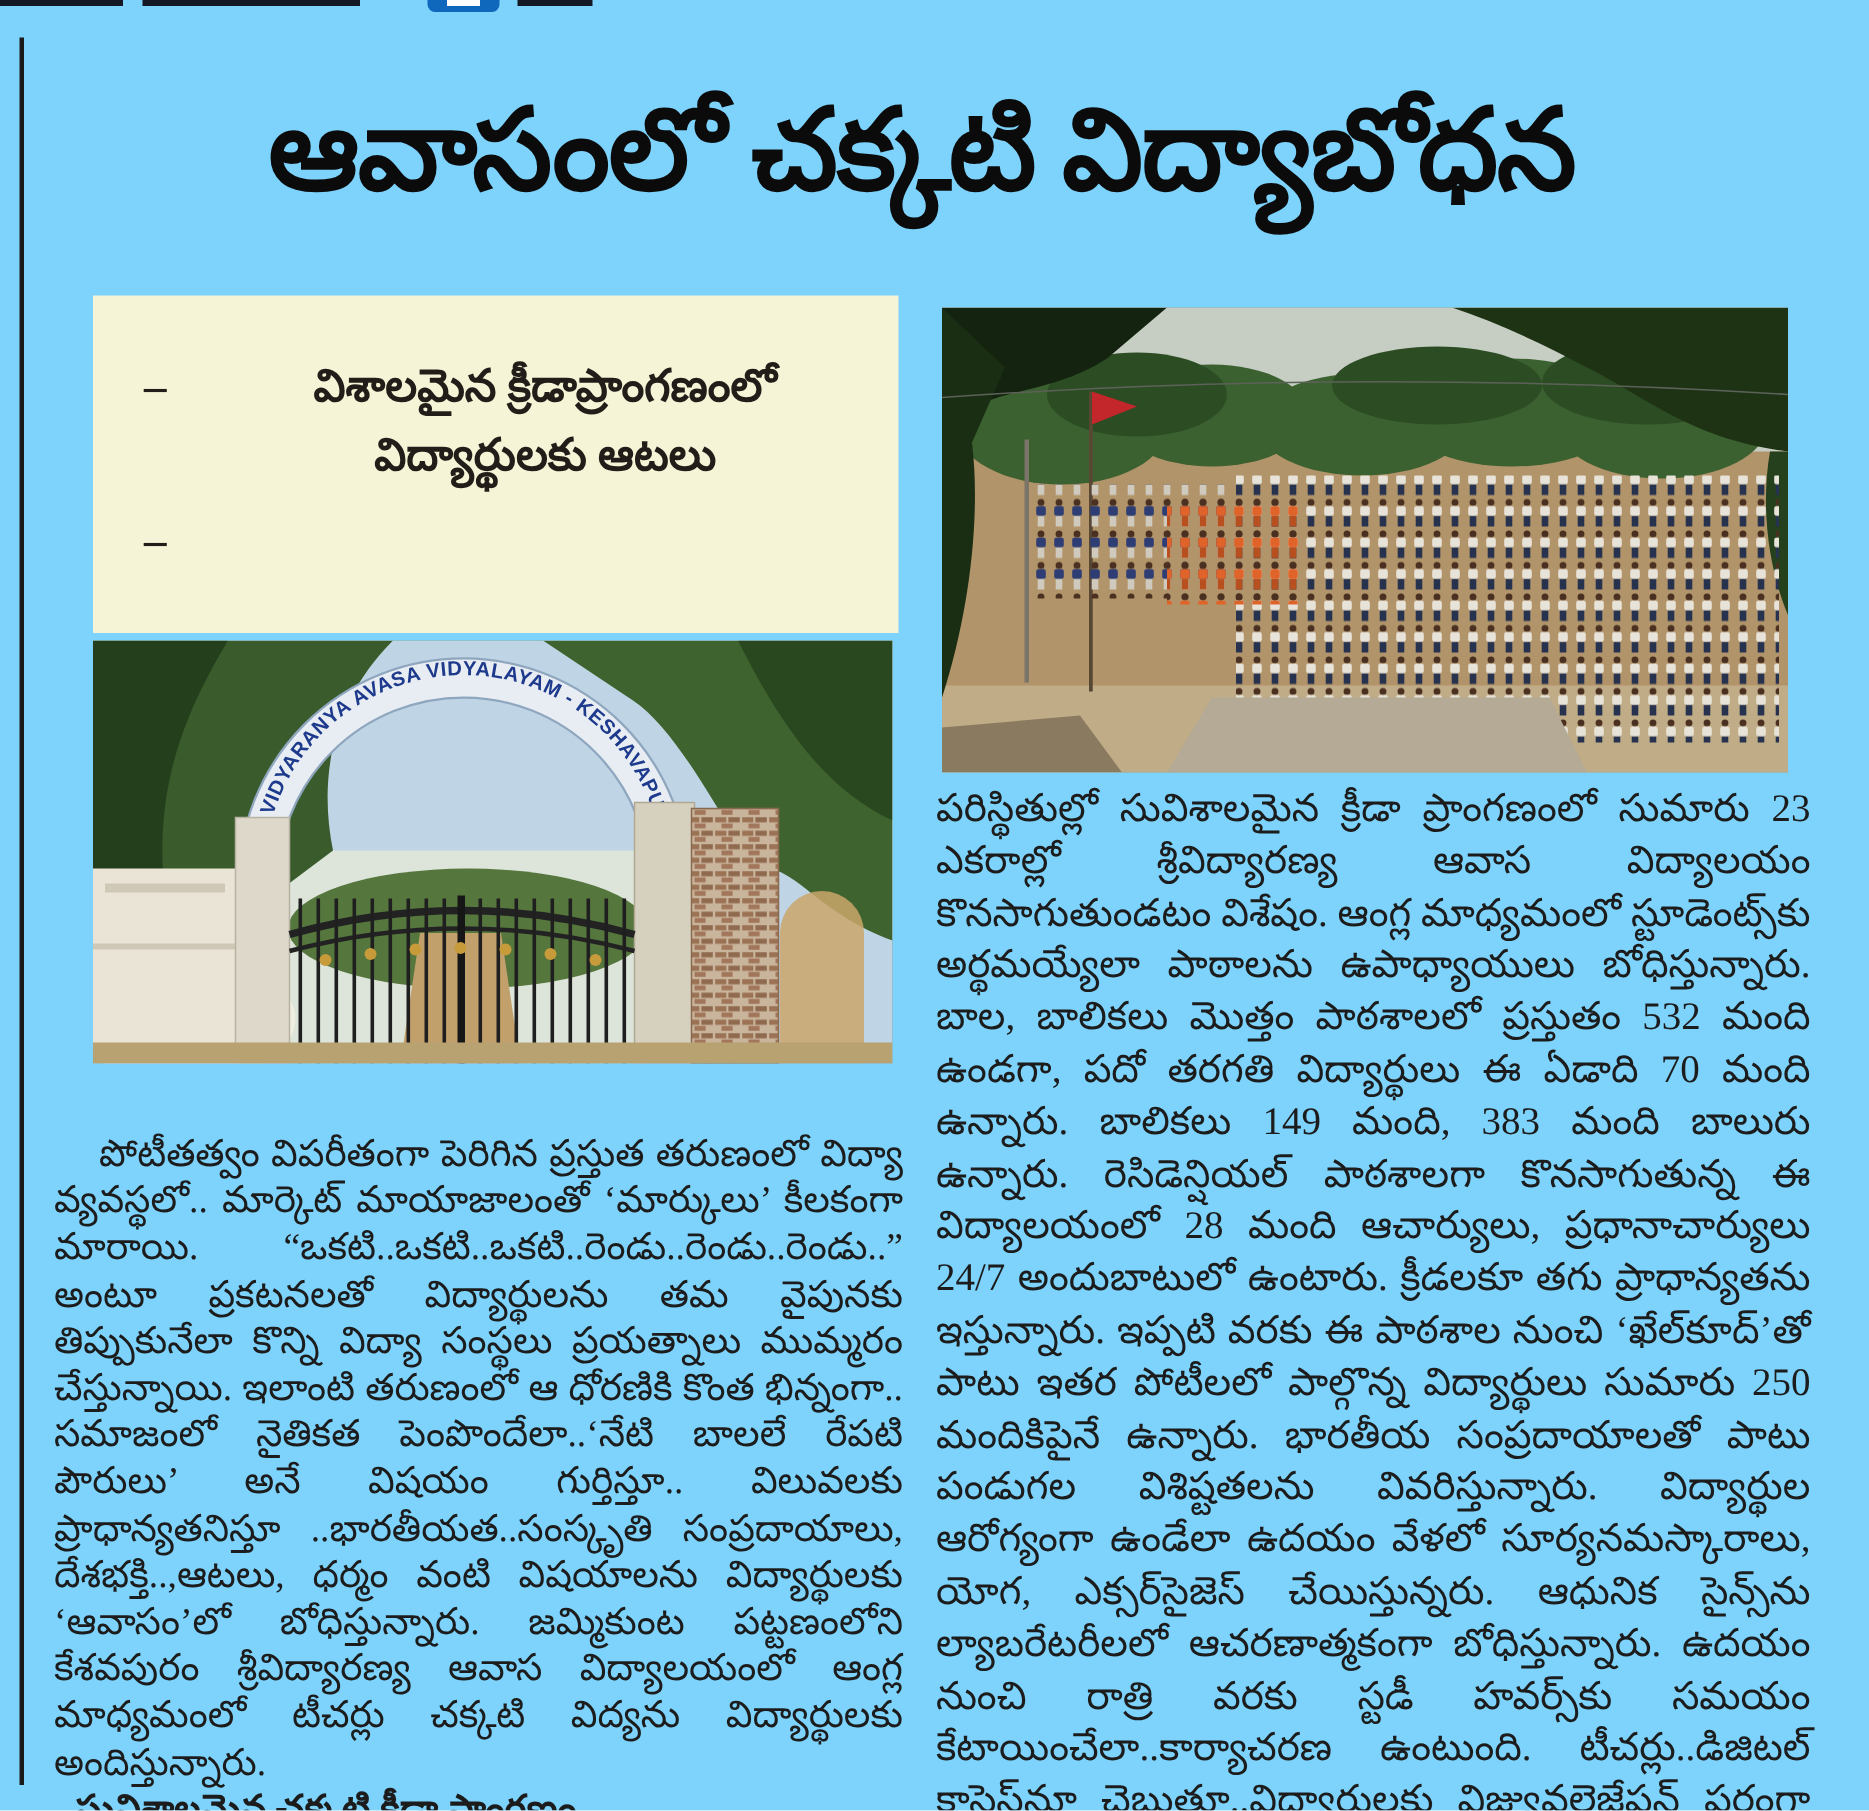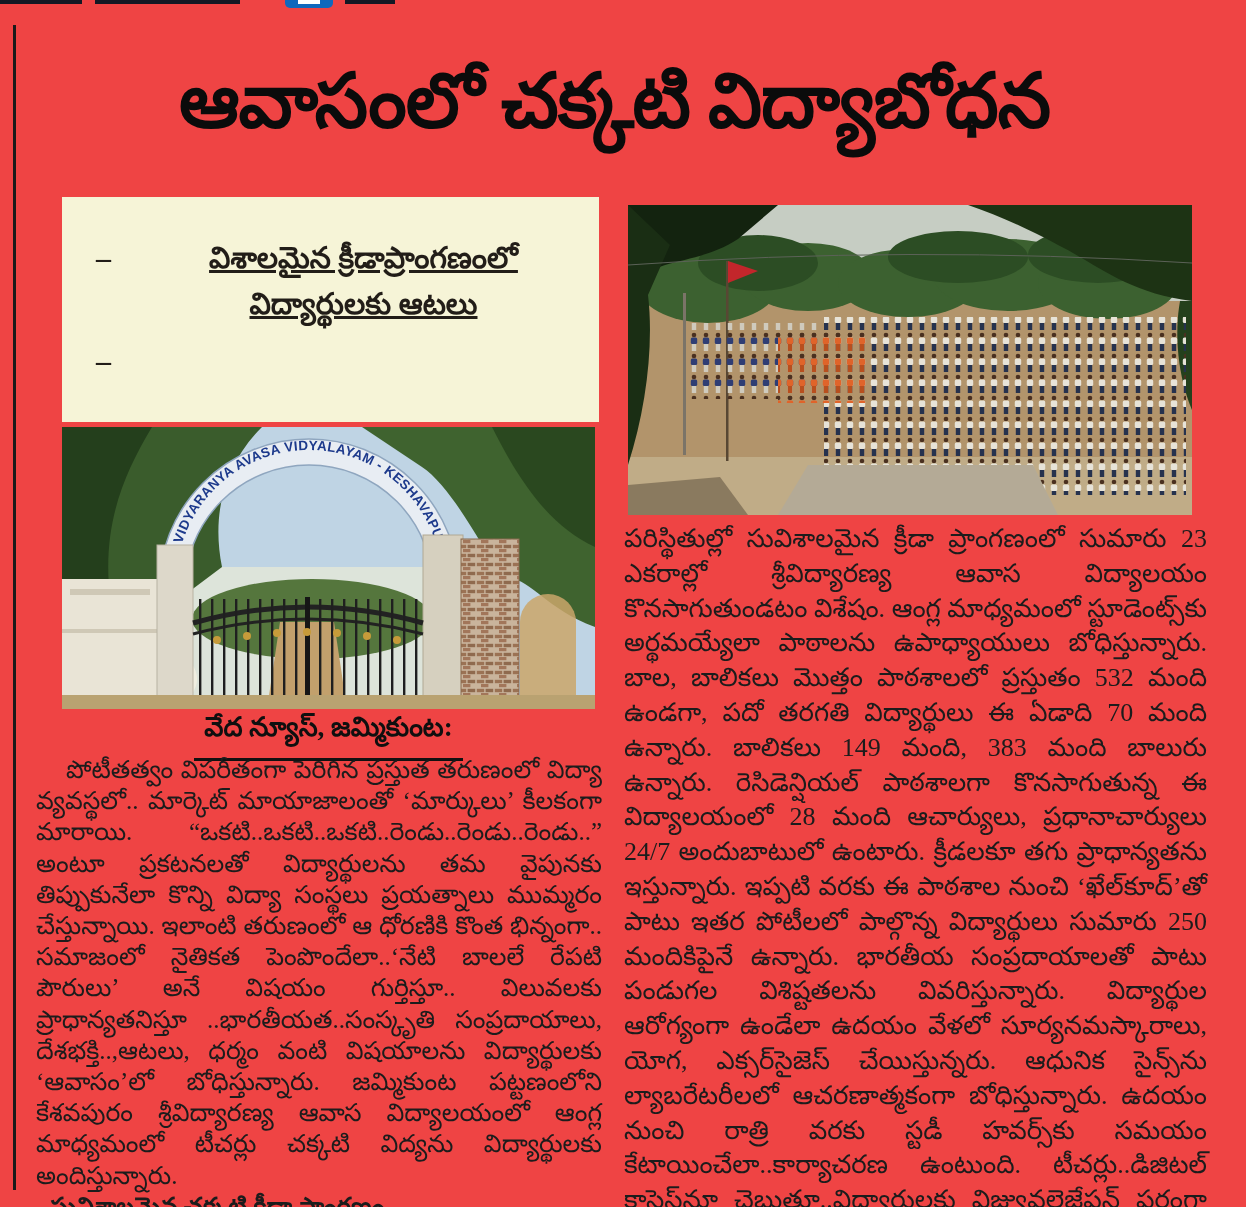--- a/index.html
+++ b/index.html
@@ -1,17 +1,17 @@
 <!DOCTYPE html>
 <html><head>
 <meta charset="utf-8">
 <style>
   html,body{margin:0;padding:0;background:#ffffff;}
   .page{
-    position:relative;width:1246px;height:1207px;background:#ef4444;overflow:hidden;
+    position:relative;width:1246px;height:1207px;background:#7dd3fc;overflow:hidden;
     font-family:"Liberation Serif","DejaVu Serif",serif;color:#1c1c1c;
   }
   
   .masthead-fragment{position:absolute;top:0;height:4px;background:#141824;}
   .frag-1{left:0;width:82px}
   .frag-2{left:95px;width:145px}
   .frag-3{left:345px;width:50px}
   .masthead-logo{position:absolute;top:0;left:285px;width:48px;height:8px;background:#1068bd;border-radius:0 0 5px 5px;}
   .masthead-logo::after{content:"";position:absolute;left:13px;top:0;width:22px;height:4px;background:#ffffff;}
   
@@ -23,21 +23,21 @@
     letter-spacing:-1px;line-height:1.5;white-space:nowrap;
   }
   
   .highlight-box{
     position:absolute;left:62px;top:197px;width:537px;height:225px;background:#f6f4d7;
     display:flex;flex-direction:column;justify-content:center;gap:10px;
     padding:8px 26px 8px 34px;box-sizing:border-box;
   }
   .hl-item{display:flex;font-size:30px;font-weight:700;color:#221d18;line-height:1.55;}
   .hl-dash{width:58px;flex:none;font-weight:800;}
-  .hl-text{flex:1;text-align:center;text-decoration:underline;}
+  .hl-text{flex:1;text-align:center;}
   
   .photo{position:absolute;overflow:hidden;background:#9aa79a;}
   .photo-assembly{left:628px;top:205px;width:564px;height:310px;}
   .photo-gate{left:62px;top:427px;width:533px;height:282px;}
   .photo svg{display:block;width:100%;height:100%;}
   
   .byline{position:absolute;left:62px;top:712px;width:533px;text-align:center;
     font-size:27px;font-weight:700;color:#0f0f0f;}
   .byline-inner{display:inline-block;border-bottom:3px solid #111;padding:0 10px 9px;}
   
@@ -167,23 +167,20 @@
         <circle cx="215" cy="206" r="4"></circle>
           <circle cx="245" cy="205" r="4"></circle>
         <circle cx="275" cy="206" r="4"></circle>
           <circle cx="305" cy="209" r="4"></circle>
         <circle cx="335" cy="213" r="4"></circle>
       </g>
       <rect y="268" width="533" height="14" fill="#b9a271"></rect>
     </svg>
   </div>
 
-  <div class="byline">
-    <span class="byline-inner">వేద న్యూస్, జమ్మికుంట:</span>
-  </div>
 
   <div class="col-left">
     <p>పోటీతత్వం విపరీతంగా పెరిగిన ప్రస్తుత తరుణంలో విద్యా వ్యవస్థలో.. మార్కెట్ మాయాజాలంతో ‘మార్కులు’ కీలకంగా మారాయి. “ఒకటి..ఒకటి..ఒకటి..రెండు..రెండు..రెండు..” అంటూ ప్రకటనలతో విద్యార్థులను తమ వైపునకు తిప్పుకునేలా కొన్ని విద్యా సంస్థలు ప్రయత్నాలు ముమ్మరం చేస్తున్నాయి. ఇలాంటి తరుణంలో ఆ ధోరణికి కొంత భిన్నంగా.. సమాజంలో నైతికత పెంపొందేలా..‘నేటి బాలలే రేపటి పౌరులు’ అనే విషయం గుర్తిస్తూ.. విలువలకు ప్రాధాన్యతనిస్తూ ..భారతీయత..సంస్కృతి సంప్రదాయాలు, దేశభక్తి..,ఆటలు, ధర్మం వంటి విషయాలను విద్యార్థులకు ‘ఆవాసం’లో బోధిస్తున్నారు. జమ్మికుంట పట్టణంలోని కేశవపురం శ్రీవిద్యారణ్య ఆవాస విద్యాలయంలో ఆంగ్ల మాధ్యమంలో టీచర్లు చక్కటి విద్యను విద్యార్థులకు అందిస్తున్నారు.</p>
     <p class="subhead">సువిశాలమైన చక్కటి క్రీడా ప్రాంగణం</p>
 
   </div>
 
   <div class="col-right">
     <p>పరిస్థితుల్లో సువిశాలమైన క్రీడా ప్రాంగణంలో సుమారు 23 ఎకరాల్లో శ్రీవిద్యారణ్య ఆవాస విద్యాలయం కొనసాగుతుండటం విశేషం. ఆంగ్ల మాధ్యమంలో స్టూడెంట్స్‌కు అర్థమయ్యేలా పాఠాలను ఉపాధ్యాయులు బోధిస్తున్నారు. బాల, బాలికలు మొత్తం పాఠశాలలో ప్రస్తుతం 532 మంది ఉండగా, పదో తరగతి విద్యార్థులు ఈ ఏడాది 70 మంది ఉన్నారు. బాలికలు 149 మంది, 383 మంది బాలురు ఉన్నారు. రెసిడెన్షియల్ పాఠశాలగా కొనసాగుతున్న ఈ విద్యాలయంలో 28 మంది ఆచార్యులు, ప్రధానాచార్యులు 24/7 అందుబాటులో ఉంటారు. క్రీడలకూ తగు ప్రాధాన్యతను ఇస్తున్నారు. ఇప్పటి వరకు ఈ పాఠశాల నుంచి ‘ఖేల్‌కూద్’తో పాటు ఇతర పోటీలలో పాల్గొన్న విద్యార్థులు సుమారు 250 మందికిపైనే ఉన్నారు. భారతీయ సంప్రదాయాలతో పాటు పండుగల విశిష్టతలను వివరిస్తున్నారు. విద్యార్థుల ఆరోగ్యంగా ఉండేలా ఉదయం వేళలో సూర్యనమస్కారాలు, యోగ, ఎక్సర్‌సైజెస్ చేయిస్తున్నరు. ఆధునిక సైన్స్‌ను ల్యాబరేటరీలలో ఆచరణాత్మకంగా బోధిస్తున్నారు. ఉదయం నుంచి రాత్రి వరకు స్టడీ హవర్స్‌కు సమయం కేటాయించేలా..కార్యాచరణ ఉంటుంది. టీచర్లు..డిజిటల్ క్లాసెస్‌నూ చెబుతూ..విద్యార్థులకు విజ్యువలైజేషన్ పరంగా సబ్జెక్టుపైన అవగాహన కలిగేలా దృష్టి సారిస్తున్నారు. 1వ తరగతి నుంచి 10 వ తరగతి వరకు ‘ఆవాసం’లో అందుతున్న విద్య పట్ల విద్యార్థులు, వారి తల్లిదండ్రులు సంతోషం వ్యక్తం చేస్తున్నారు. విద్యతో పాటు విలువలను స్టూడెంట్స్‌లో పెంపొందించే చక్కటి పాఠశాల ‘ఆవాసం’ అని పలువురు పేర్కొన్నారు.</p>
   </div>

